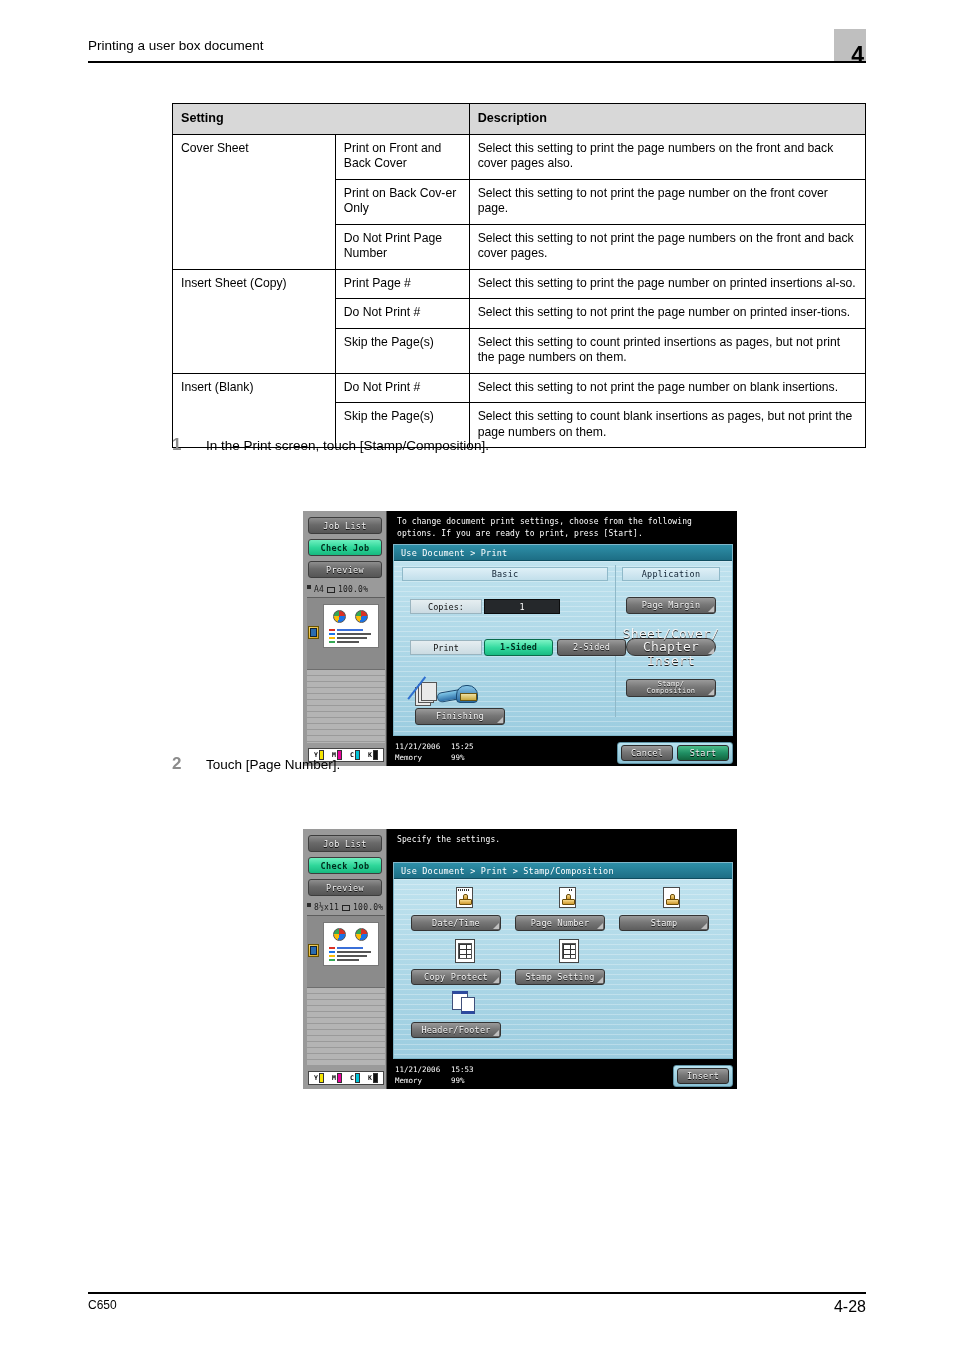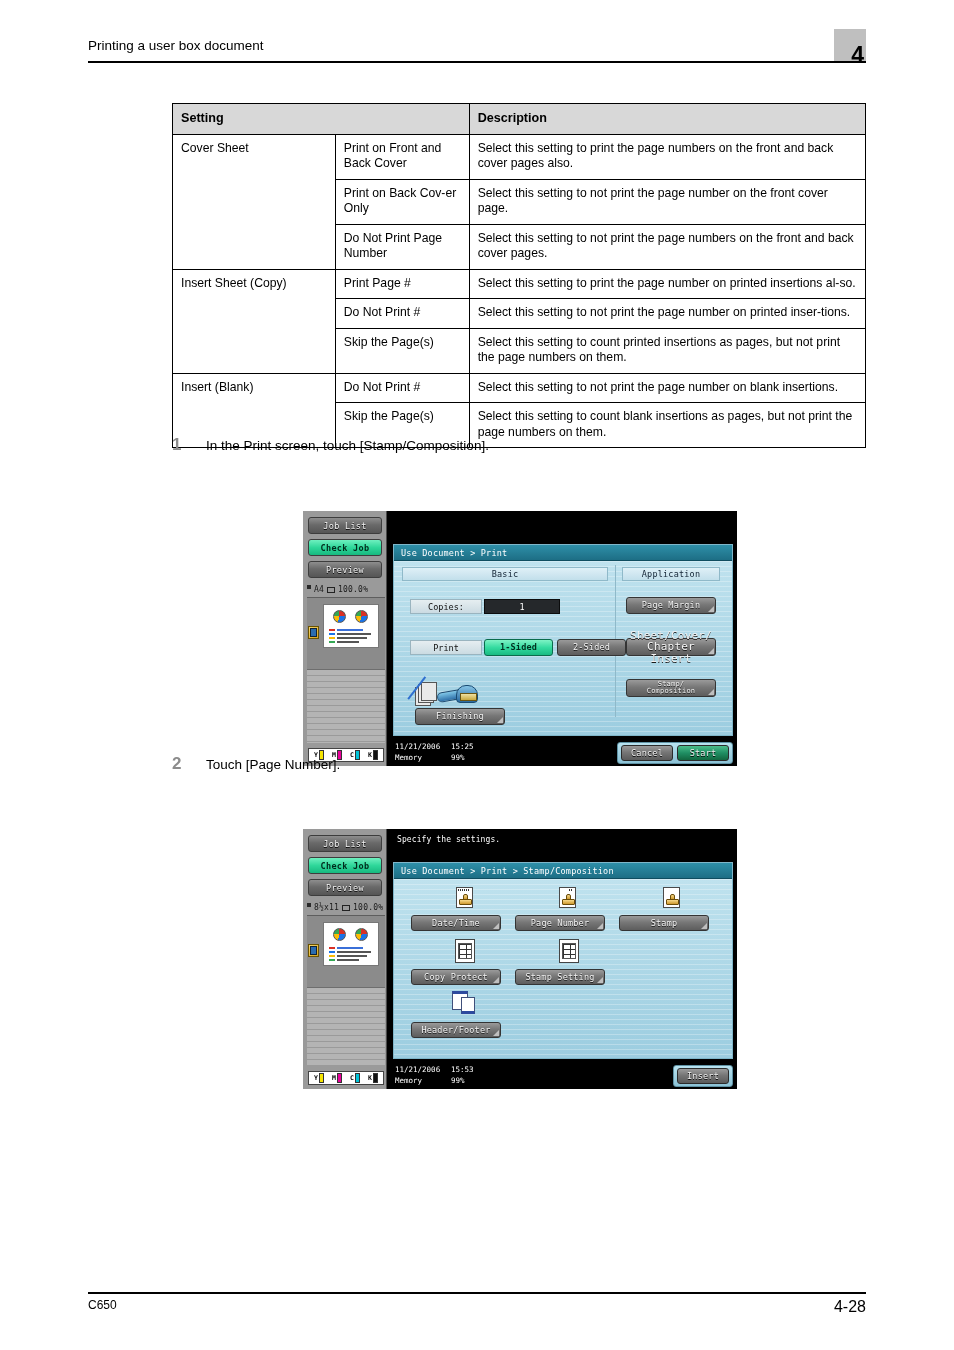--- a/index.html
+++ b/index.html
@@ -483,20 +483,22 @@
         <span class="bar" style="background:#00c3d8;"></span>
       </span>
       <span class="t">
         <span class="lbl">K</span>
         <span class="bar" style="background:#111;"></span>
       </span>
     </div>
   </div>
 
   <div class="lcd-main">
+    <div class="msg-area">To change document print settings, choose from the following
+options. If you are ready to print, press [Start].</div>
 
     <div class="screen-frame">
       <div class="bread">Use Document &gt; Print</div>
 
       <div class="pane-body">
         <div class="tabhdr" style="left:8px; top:6px; width:206px;">Basic</div>
         <div class="tabhdr" style="left:228px; top:6px; width:98px;">Application</div>
         <div class="vsep" style="left:221px; top:4px; height:152px;"></div>
 
         <div class="lbl-pill" style="left:16px; top:38px; width:72px;">Copies:</div>
@@ -518,21 +520,21 @@
         </div>
         <div class="gbtn" style="left:21px; top:147px; width:90px; height:17px;align-items:center;">
           <span>Finishing</span>
           <span class="corner"></span>
         </div>
 
         <div class="gbtn" style="left:232px; top:36px; width:90px; height:17px;text-align:center;">
           <span>Page Margin</span>
           <span class="corner"></span>
         </div>
-        <div class="gbtn" style="left:232px; top:77px; width:90px; height:18px; font-size:11px; white-space:pre-line;">
+        <div class="gbtn" style="left:232px; top:77px; width:90px; height:18px; font-size:13px; white-space:pre-line;border-radius:9px;">
           <span>Sheet/Cover/
 Chapter Insert</span>
           <span class="corner"></span>
         </div>
         <div class="gbtn" style="left:232px; top:118px; width:90px; height:18px; font-size:7px; white-space:pre-line;">
           <span>Stamp/
 Composition</span>
           <span class="corner"></span>
         </div>
       </div>

